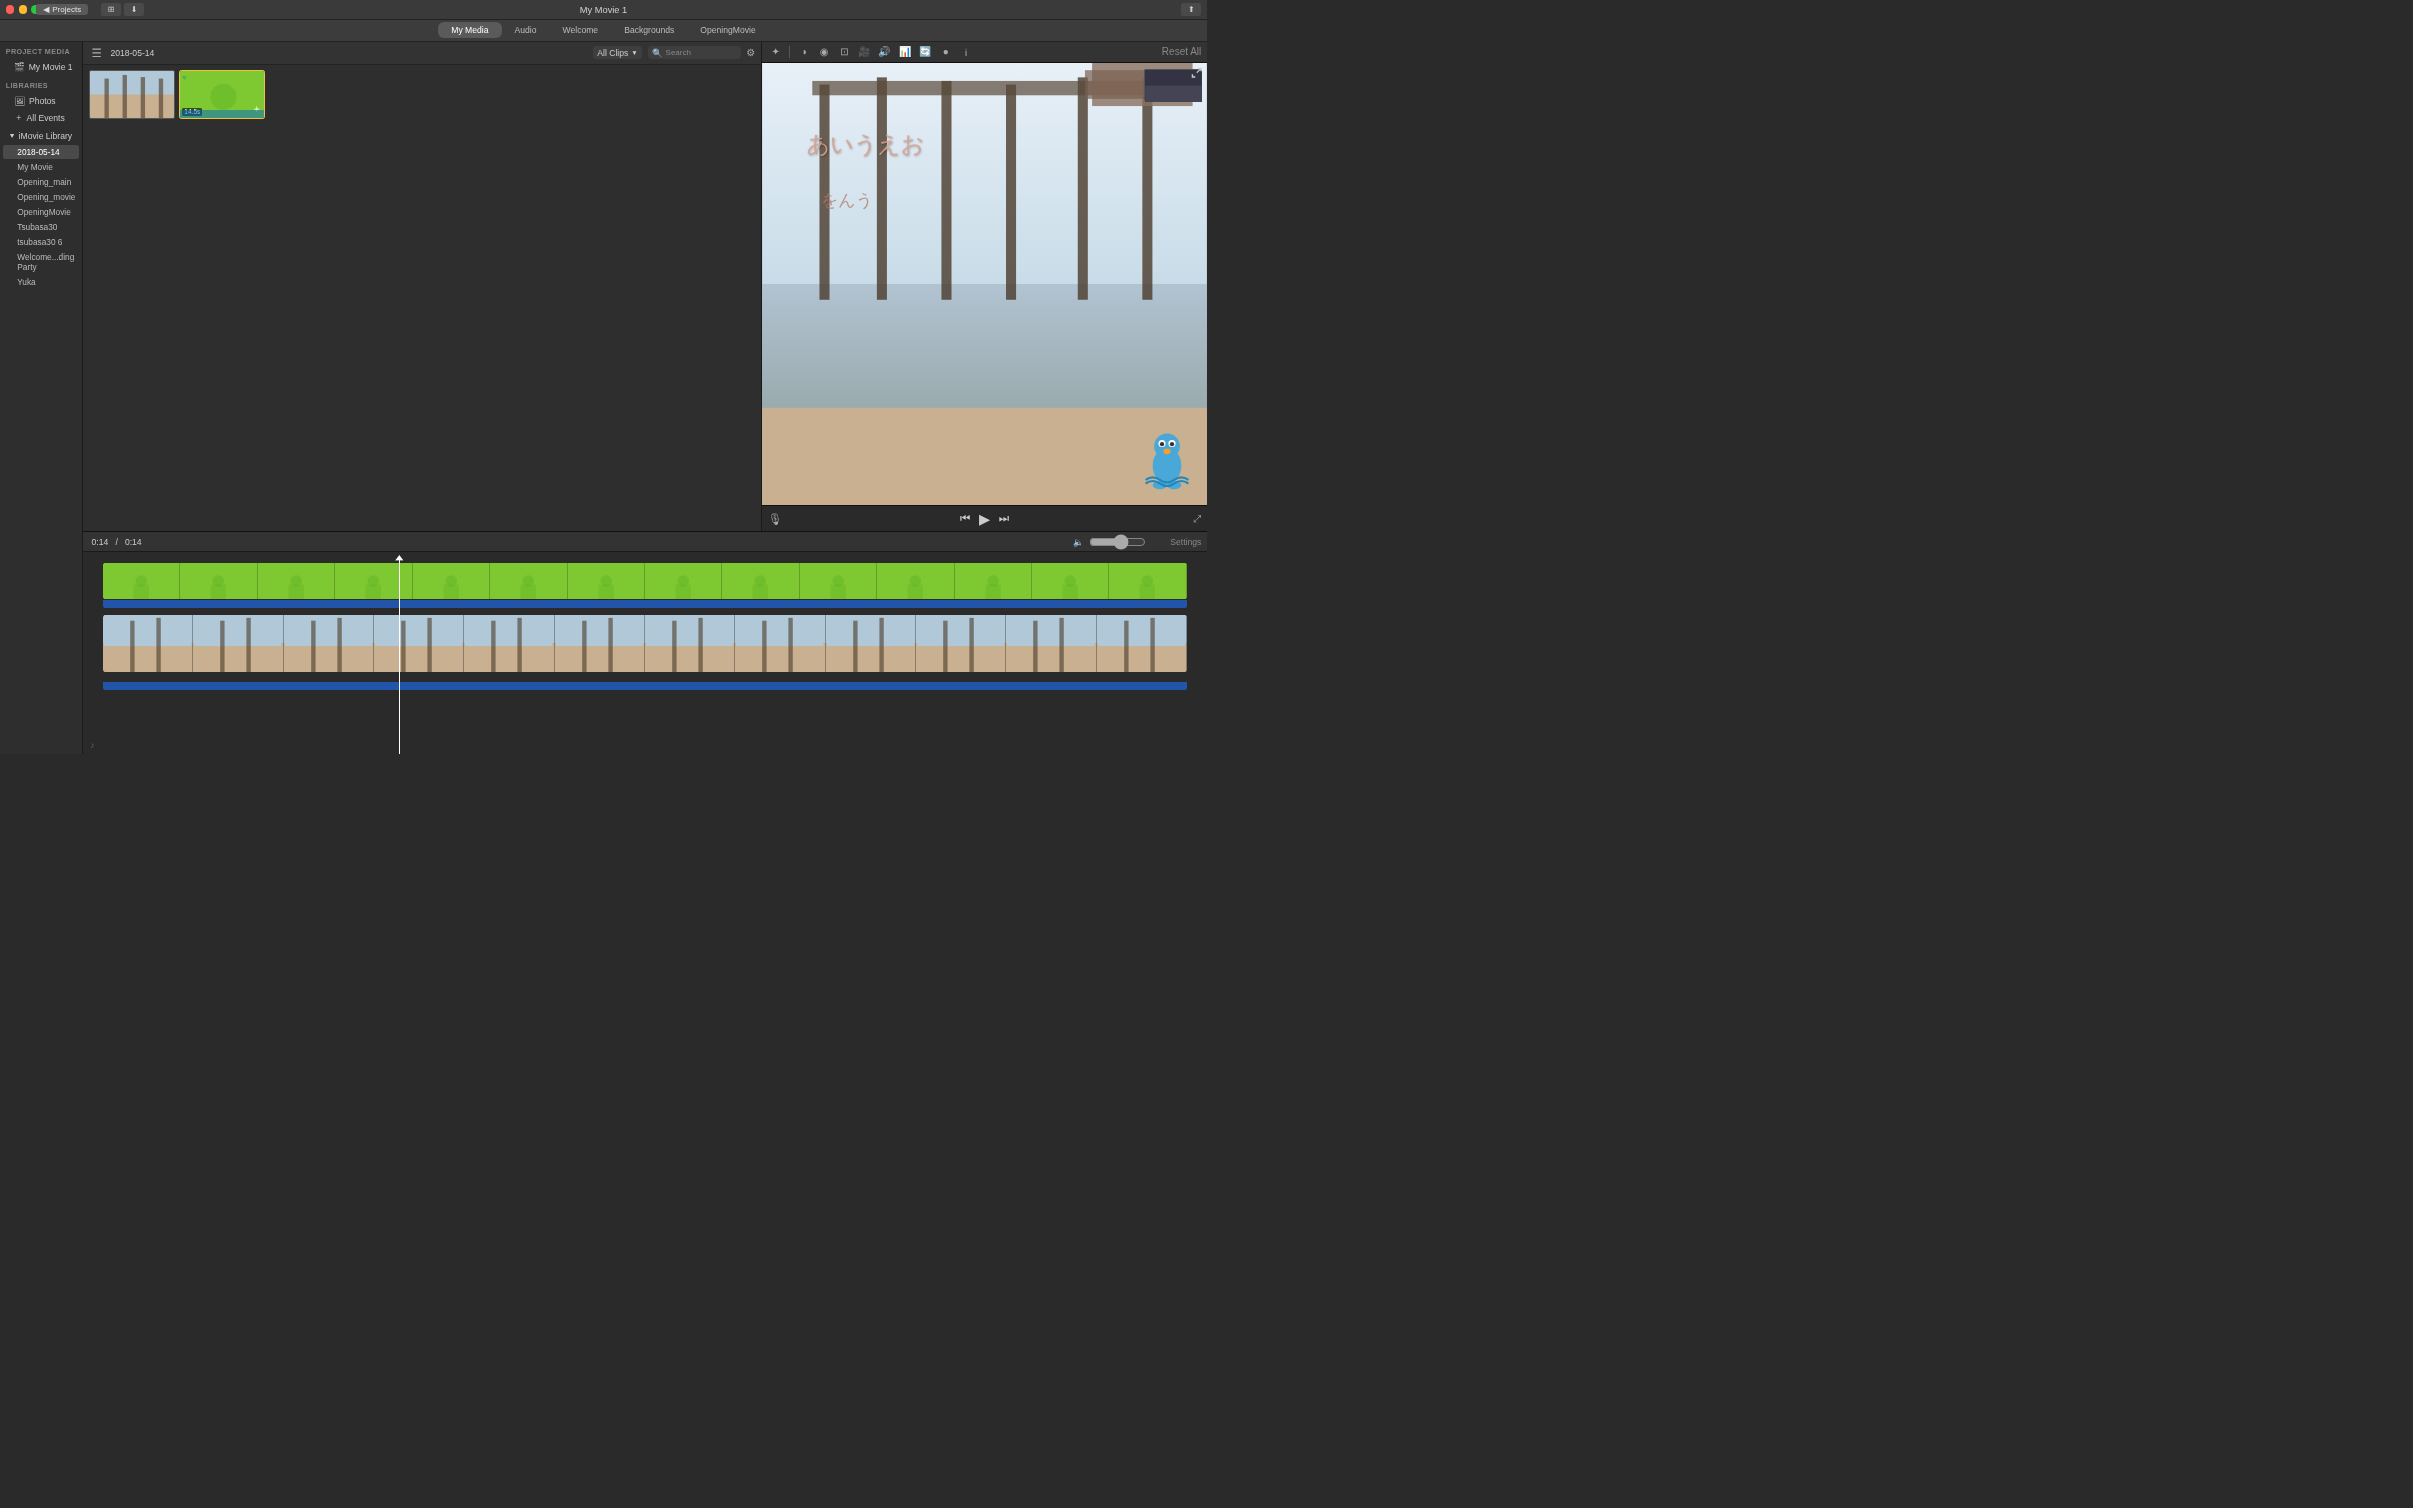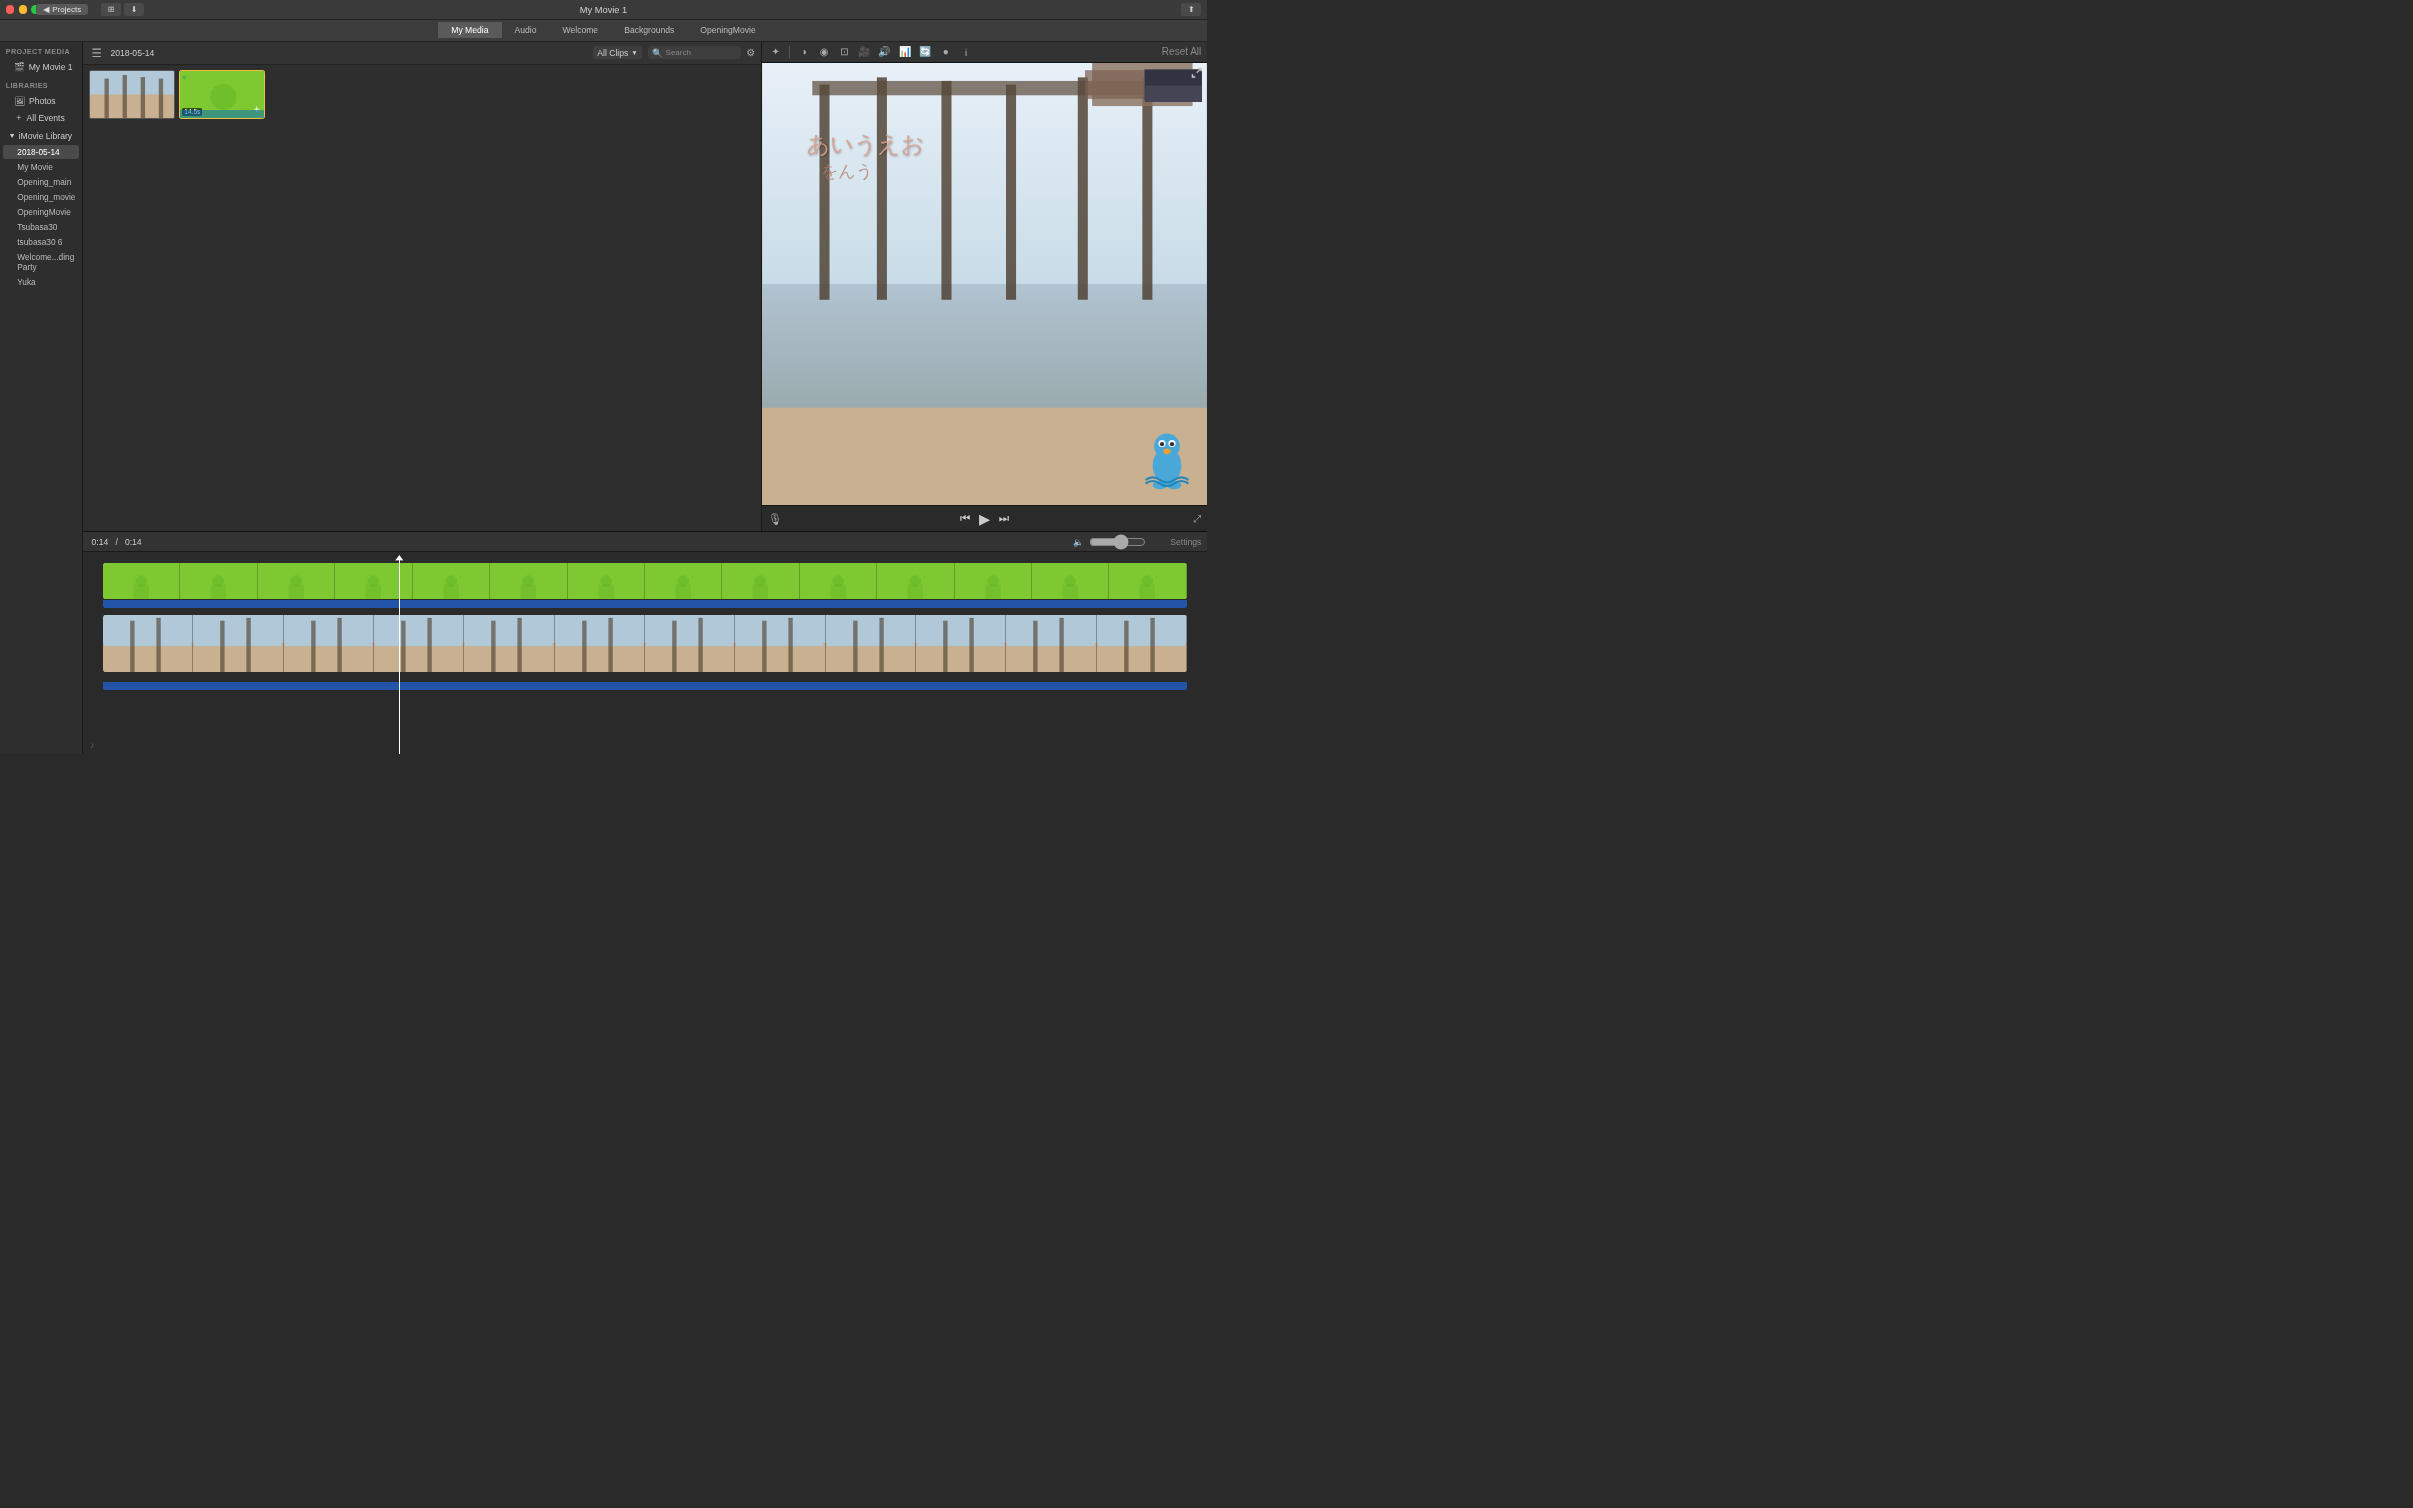--- a/index.html
+++ b/index.html
@@ -82,21 +82,21 @@
       align-items: center;
       justify-content: center;
       gap: 0;
       border-bottom: 0.7px solid #222;
     }
     .media-tab {
       padding: 2.9px 13px;
       font-size: 8.6px;
       color: #bbb;
       cursor: pointer;
-      border-radius: 1px;
+      border-radius: 6px;
       background: transparent;
     }
     .media-tab.active {
       background: #5a5a5a;
       color: #fff;
     }
 
     
     #main {
       display: flex;
@@ -696,21 +696,21 @@
               <rect x="530" y="22" width="14" height="308" fill="#4a3a2a" opacity="0.8"></rect>
 
               <rect x="70" y="25" width="480" height="20" fill="#5a4a3a" opacity="0.7"></rect>
 
               <rect x="460" y="-20" width="140" height="80" fill="#8a7060" opacity="0.8"></rect>
               <rect x="450" y="10" width="160" height="40" fill="#7a6050" opacity="0.7"></rect>
             </svg>
 
             <div class="preview-text-overlay">
               <div style="font-size:23px;color:rgba(220,160,140,0.85);text-shadow:0.7px 0.7px 2.2px rgba(0,0,0,0.3)">あいうえお</div>
-              <div style="font-size:17px;color:rgba(180,120,100,0.75);margin-left:14.4px">をんう</div>
+              <div style="font-size:17px;color:rgba(180,120,100,0.75);margin-top:29px;margin-left:14.4px">をんう</div>
             </div>
 
             <div class="preview-character">
               <svg width="50" height="65" xmlns="http://www.w3.org/2000/svg" viewBox="0 0 70 90">
 
                 <ellipse cx="35" cy="55" rx="20" ry="25" fill="#4aa8d8"></ellipse>
 
                 <ellipse cx="35" cy="28" rx="18" ry="18" fill="#4aa8d8"></ellipse>
 
                 <circle cx="28" cy="24" r="5" fill="white"></circle>

